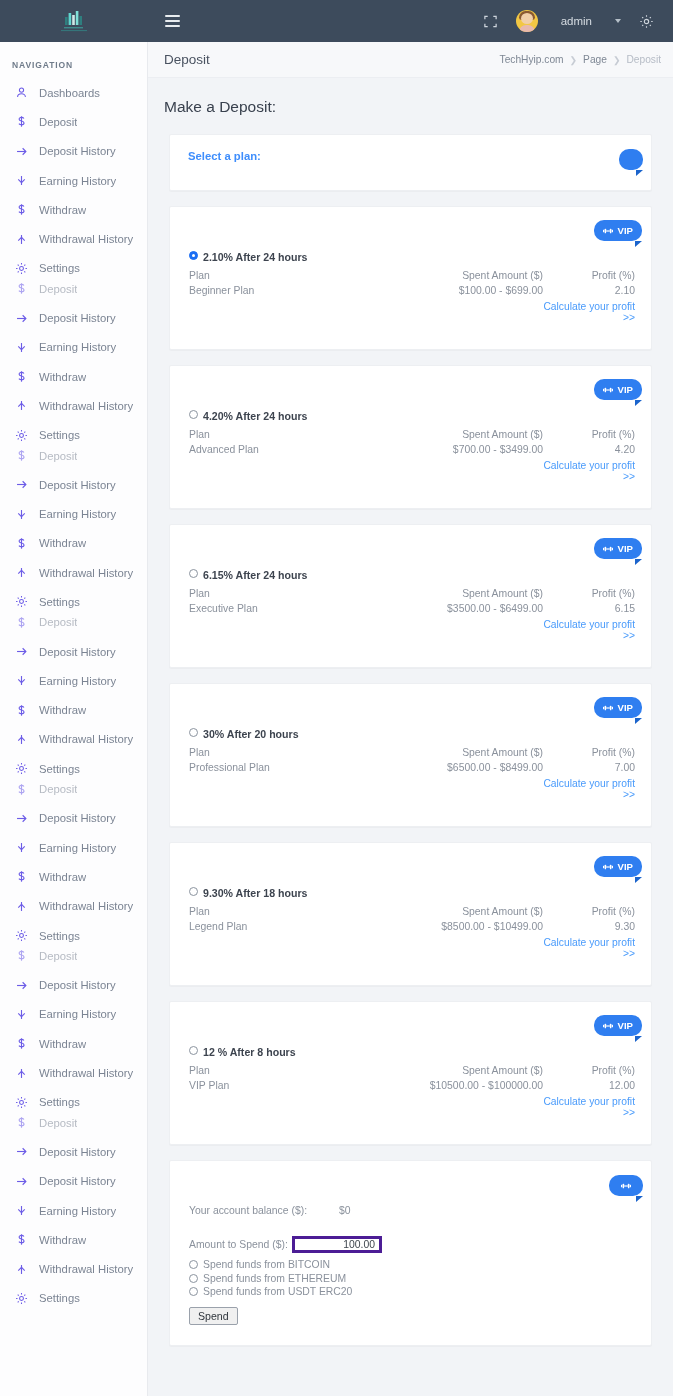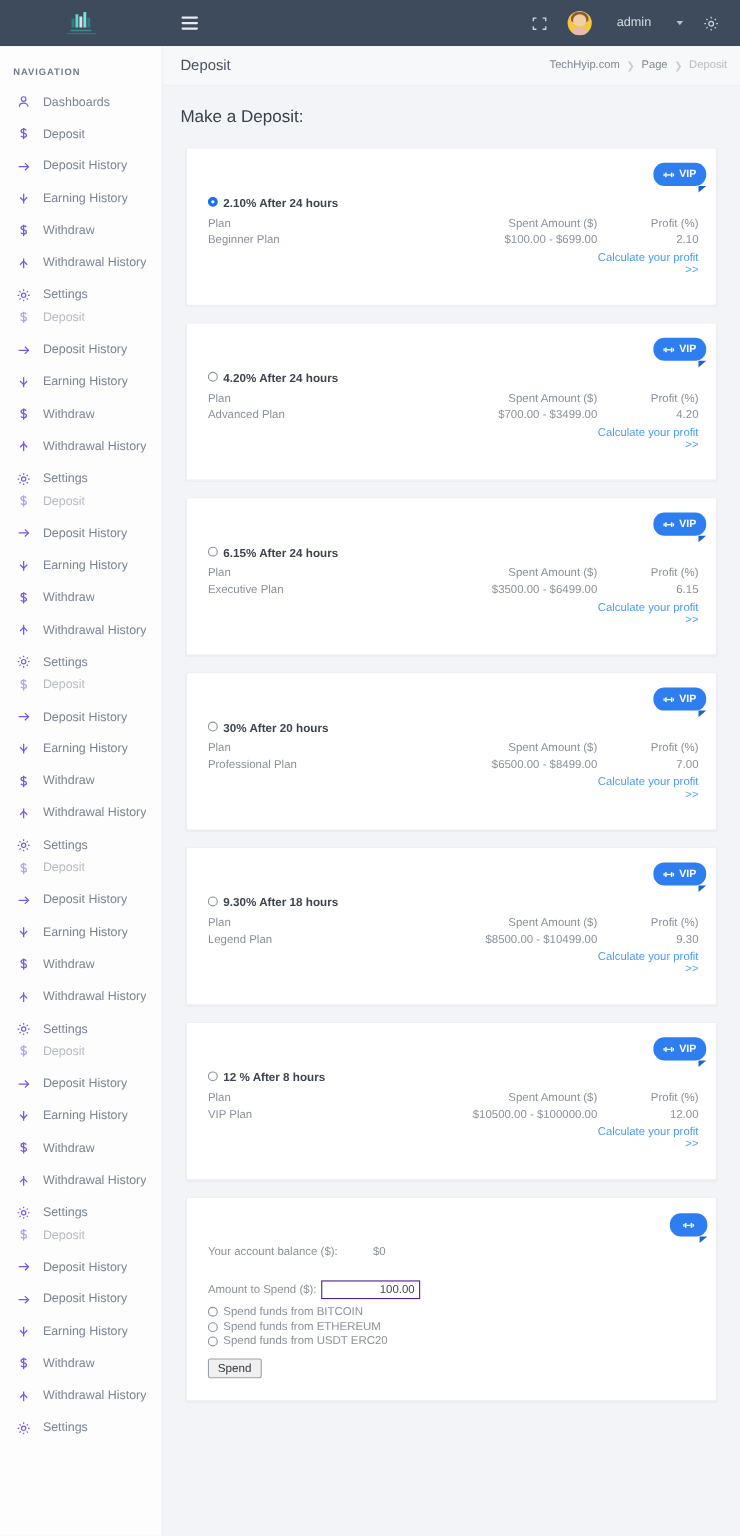--- a/index.html
+++ b/index.html
@@ -199,21 +199,21 @@
   .bal-row {
     display: flex; align-items: center;
     font-size: 10.4px; color: #8a919c; margin-bottom: 20px;
   }
   .bal-label { width: 150px; }
   .bal-value { color: #8a919c; }
   .amt-row { display: flex; align-items: center; margin-bottom: 6px; }
   .amt-label { font-size: 10.4px; color: #8a919c; width: 103px; }
   .amt-input {
     width: 90px; height: 17px;
-    border: 1px solid #4c1d95; background: #fff;
+    border: 3px solid #4c1d95; background: #fff;
     font-size: 10.4px; color: #40474f;
     text-align: right; padding: 0 4px;
     font-family: "Liberation Sans", sans-serif;
   }
   .pay-opt {
     display: flex; align-items: center; gap: 5px;
     margin: 2.5px 0; font-size: 10.4px; color: #8a919c;
   }
   .spend-btn {
     margin-top: 7px;
@@ -694,20 +694,26 @@
       <span class="crumb">Page</span>
       <span class="crumb-sep">❯</span>
       <span class="crumb last">Deposit</span>
     </div>
   </div>
 
   <h2 class="section-title">Make a Deposit:</h2>
 
   <div class="cards">
 
+    <div class="card select-plan">
+      <div class="plan-label">Select a plan:</div>
+      <div class="ribbon blank">
+        <span></span>
+      </div>
+    </div>
 
     <div id="plan-cards">
         <div class="card plan">
           <div class="ribbon">
             <span class="ribbon-ico">
               <svg width="10" height="8" viewBox="0 0 12 8" fill="#fff">
                 <rect x="0" y="2.4" width="1.6" height="3.2" rx="0.5"></rect>
                 <rect x="2" y="1.4" width="1.7" height="5.2" rx="0.6"></rect>
                 <rect x="3.7" y="3.3" width="4.6" height="1.4"></rect>
                 <rect x="8.3" y="1.4" width="1.7" height="5.2" rx="0.6"></rect>

